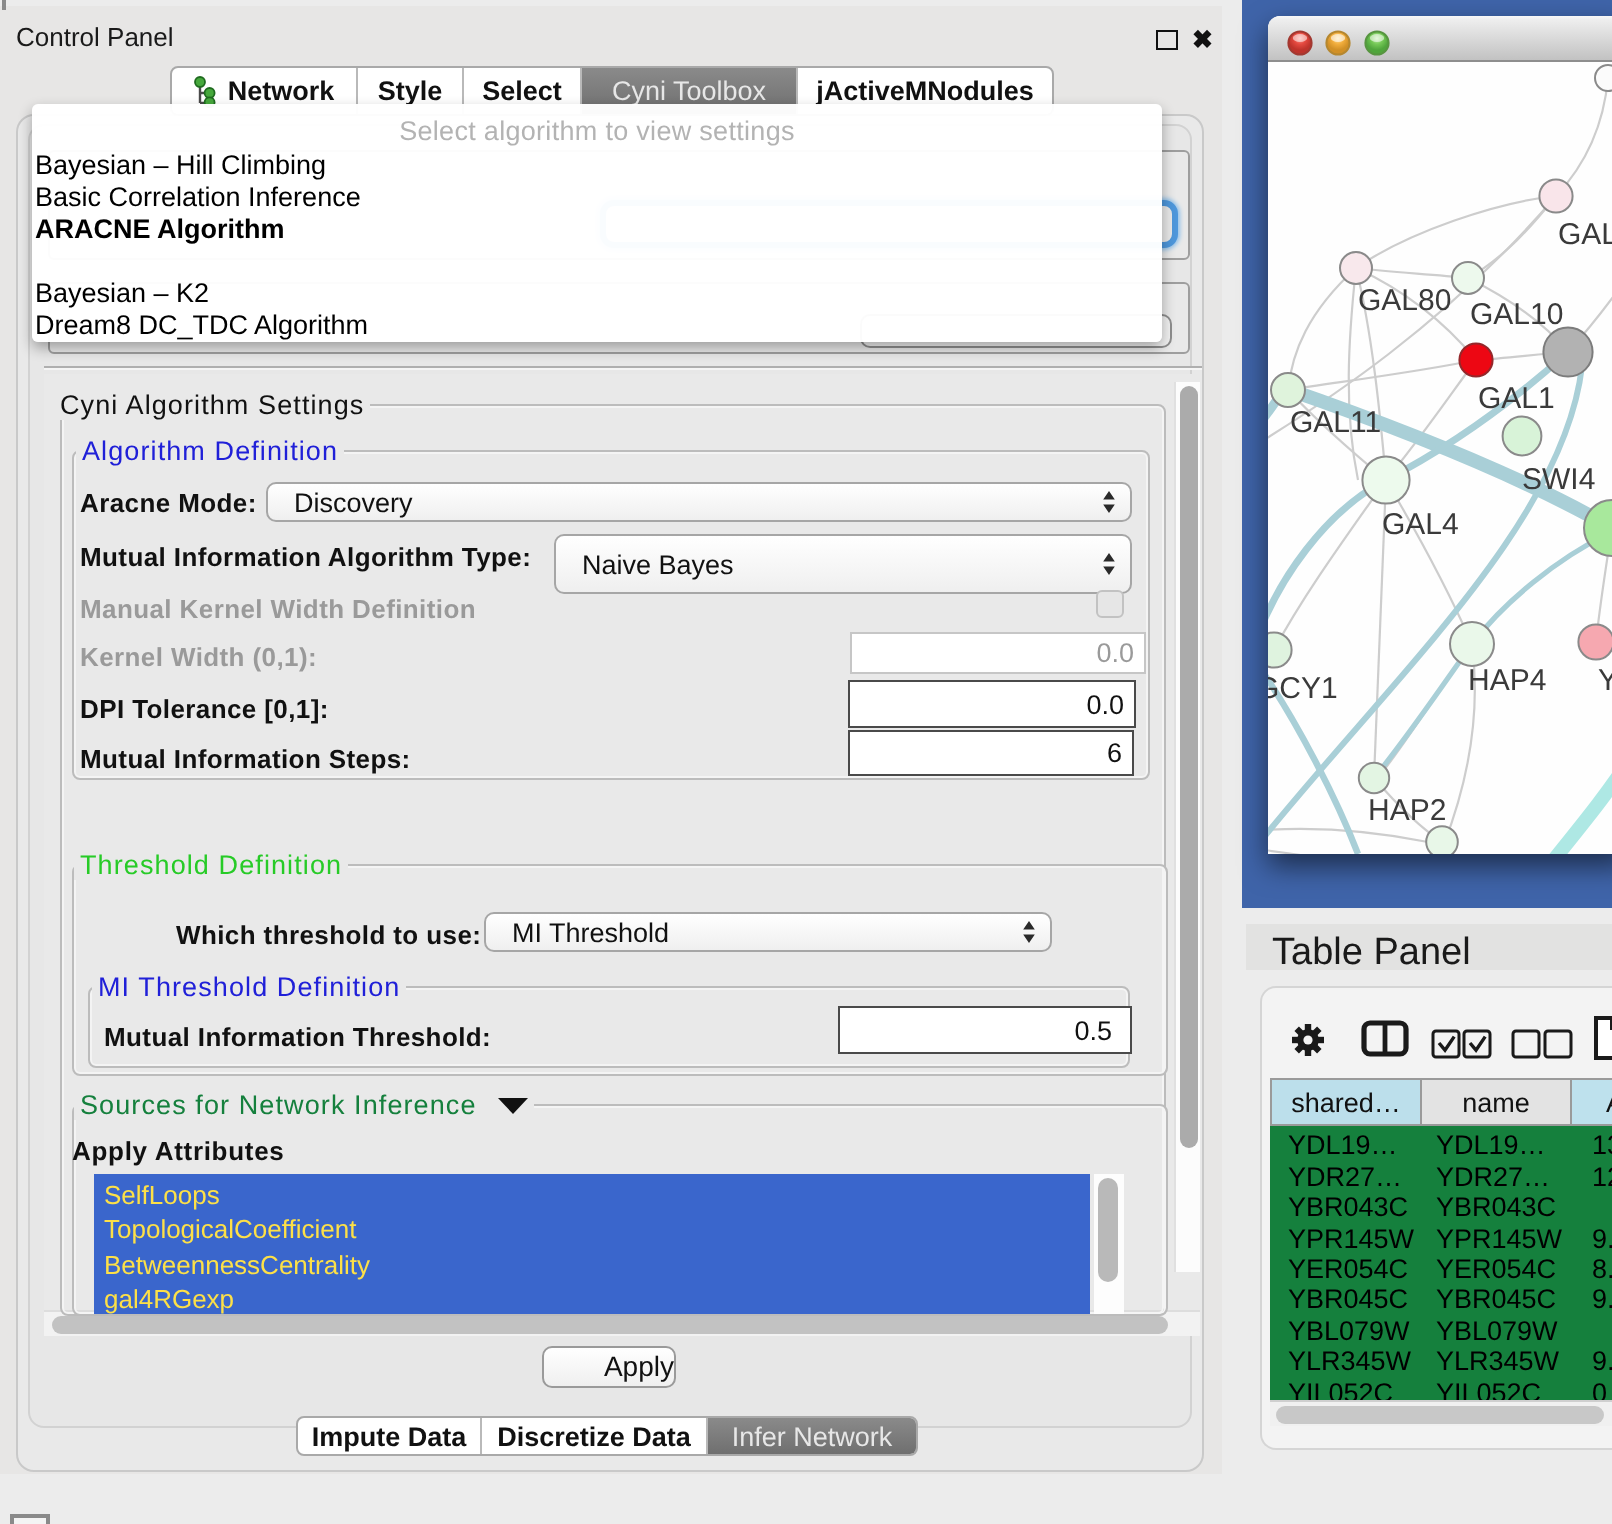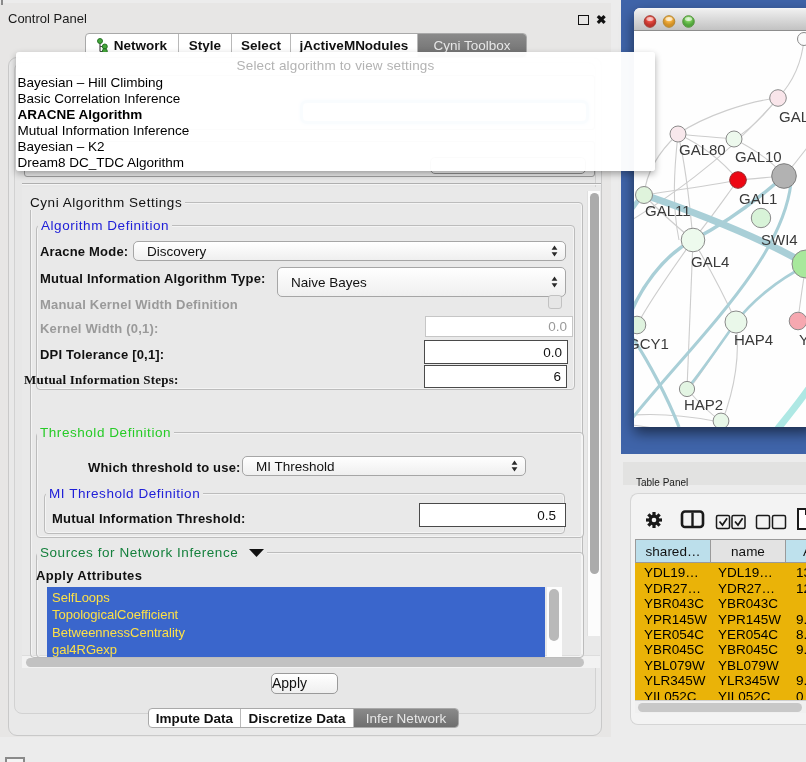--- a/index.html
+++ b/index.html
@@ -72,43 +72,43 @@
   padding-left:13px; }
 .combo svg { position:absolute; right:7px; top:50%; margin-top:-6px; }
 
 
 .tf { position:absolute; background:#fff; font-size:13.5px; color:#111;
   display:flex; align-items:center; justify-content:flex-end; padding-right:5px; }
 .tf.en { border:1.5px solid #4A4A4A; }
 .tf.dis { border:1px solid #C6C6C6; color:#9A9A9A; }
 
 
-#dropdown { left:16px; top:52px; width:639px; height:119px; background:rgba(255,255,255,.97);
+#dropdown { left:16px; top:52px; width:565px; height:119px; background:rgba(255,255,255,.97);
   border-radius:3px; box-shadow:0 3px 7px rgba(0,0,0,.32); z-index:50; }
 #dropdown .ddtitle { position:absolute; left:0; width:100%; text-align:center;
   color:#B3B3B3; font-size:13.5px; letter-spacing:.15px; }
 #dropdown .item { position:absolute; left:1.5px; font-size:13.5px; color:#000; }
 
 
 #bluelist { left:47px; top:587px; width:498px; height:70px; background:#3A66CC; color:#fde047;
   font-size:13px; line-height:17.4px; padding:2px 0 0 5px; }
 #listsb { left:547px; top:587px; width:15px; height:70px; background:#FDFDFD; }
 #listsbthumb { left:2px; top:2px; width:10px; height:52px; background:#B9B9B9; border-radius:5px; }
 
 
 #apply { left:271px; top:673px; width:67px; height:21px; background:linear-gradient(#FFFFFF,#EFEFEF);
-  border:1px solid #9A9A9A; border-radius:5px; text-align:left; font-size:14px; color:#111;
+  border:1px solid #9A9A9A; border-radius:5px; text-align:right; font-size:14px; color:#111;
   line-height:19px; }
 
 
 #tpbar { left:623px; top:462px; width:183px; height:23px; background:#E2E2E1; }
-#tpbar span { position:absolute; left:13px; top:4px; font-size:10px; color:#1a1a1a;margin-top:11px; }
+#tpbar span { position:absolute; left:13px; top:4px; font-size:19px; color:#1a1a1a; }
 #tpanel { left:630px; top:493px; width:176px; height:232px; background:#F3F3F3;
   border:1px solid #D5D5D5; border-radius:8px 0 0 8px; border-right:none; }
-#ttable { position:absolute; left:4px; top:45px; width:172px; height:174px; background:#eab308; overflow:hidden; }
+#ttable { position:absolute; left:4px; top:45px; width:172px; height:174px; background:#15803d; overflow:hidden; }
 .hcell { position:absolute; top:0; height:24px; font-size:13.5px; color:#111;
   display:flex; align-items:center; justify-content:center;
   border-right:1px solid #9A9A9A; border-top:1px solid #9A9A9A; border-bottom:1px solid #9A9A9A; }
 .trow { position:absolute; font-size:13.5px; color:#000; white-space:pre; }
 
 #sqicon { left:5px; top:757px; width:20px; height:19px; border:2px solid #8A8A8A; background:#F4F4F4; }
 </style>
 </head>
 <body>
 <div id="stage">
@@ -233,22 +233,22 @@
           <line x1="3" y1="3" x2="3" y2="13.5" stroke="#4A4A4A" stroke-width="1.2"></line>
           <line x1="3" y1="8.5" x2="7.5" y2="8.5" stroke="#4A4A4A" stroke-width="1.2"></line>
           <line x1="3" y1="13.5" x2="7.5" y2="13.5" stroke="#4A4A4A" stroke-width="1.2"></line>
           <circle cx="3" cy="3" r="2.5" fill="#46A83C" stroke="#1F6B1F" stroke-width=".9"></circle>
           <circle cx="7.8" cy="8.5" r="2.5" fill="#46A83C" stroke="#1F6B1F" stroke-width=".9"></circle>
           <circle cx="7.8" cy="13.2" r="2.5" fill="#46A83C" stroke="#1F6B1F" stroke-width=".9"></circle>
         </svg>
       Network</div>
     <div class="tab" style="width:53px">Style</div>
     <div class="tab" style="width:59px">Select</div>
+    <div class="tab sel" style="width:108px">Cyni Toolbox</div>
     <div class="tab" style="width:127px">jActiveMNodules</div>
-    <div class="tab sel" style="width:108px">Cyni Toolbox</div>
   </div>
 
   <div id="scrollpane" class="abs">
     <div class="abs" style="left:0;top:-4px;width:579px;height:2px;border-top:1px solid #AFAFAF;border-bottom:1px solid #F5F5F5;"></div>
     <div id="vsb" class="abs">
         <div id="vsbthumb" class="abs"></div>
       </div>
     <div id="hsb" class="abs">
         <div id="hsbthumb" class="abs"></div>
       </div>
@@ -271,21 +271,21 @@
     <svg width="7" height="12">
         <path d="M3.5,0.5 L6.4,4.7 L0.6,4.7 Z M3.5,11.5 L6.4,7.3 L0.6,7.3 Z" fill="#2A2A2A"></path>
       </svg>
   </div>
   <label class="b gray" style="left:40px; top:297px;">Manual Kernel Width Definition</label>
   <div class="abs" style="left:548px; top:295px; width:14px; height:14px; background:#E6E6E6; border:1px solid #C2C2C2; border-radius:3px;"></div>
   <label class="b gray" style="left:40px; top:321px;">Kernel Width (0,1):</label>
   <div class="tf dis" style="left:425px; top:316px; width:148px; height:21px;">0.0</div>
   <label class="b" style="left:40px; top:347px;">DPI Tolerance [0,1]:</label>
   <div class="tf en" style="left:424px; top:340px; width:144px; height:24px;">0.0</div>
-  <label class="b" style="left:24px; top:372px;font-family:Liberation Serif, serif;">Mutual Information Steps:</label>
+  <label class="b" style="left:40px; top:372px;">Mutual Information Steps:</label>
   <div class="tf en" style="left:424px; top:365px; width:143px; height:23px;">6</div>
 
 
   <div class="etch" style="left:36px; top:432px; width:548px; height:106px;"></div>
   <div class="gtitle" style="left:37px; top:425px; color:#27CB27;">Threshold Definition</div>
   <label class="b" style="left:88px; top:460px;">Which threshold to use:</label>
   <div class="combo" style="left:242px; top:456px; width:284px; height:20px;">MI Threshold
     <svg width="7" height="12">
         <path d="M3.5,0.5 L6.4,4.7 L0.6,4.7 Z M3.5,11.5 L6.4,7.3 L0.6,7.3 Z" fill="#2A2A2A"></path>
       </svg>
@@ -313,21 +313,20 @@
     <div class="tab" style="width:92px">Impute Data</div>
     <div class="tab" style="width:113px">Discretize Data</div>
     <div class="tab sel" style="width:104px">Infer Network</div>
   </div>
 
   <div id="dropdown" class="abs">
     <div class="ddtitle" style="top:6px;">Select algorithm to view settings</div>
     <div class="item" style="top:23px;">Bayesian – Hill Climbing</div>
     <div class="item" style="top:39px;">Basic Correlation Inference</div>
     <div class="item" style="top:55px; font-weight:bold;">ARACNE Algorithm</div>
-    <div class="item" style="top:71px;">Mutual Information Inference</div>
     <div class="item" style="top:87px;">Bayesian – K2</div>
     <div class="item" style="top:103px;">Dream8 DC_TDC Algorithm</div>
   </div>
 
   <div id="tpbar" class="abs">
       <span>Table Panel</span>
     </div>
   <div id="tpanel" class="abs">
     <svg width="176" height="36" viewBox="0 0 176 36" style="position:absolute;left:0;top:8px">
 

